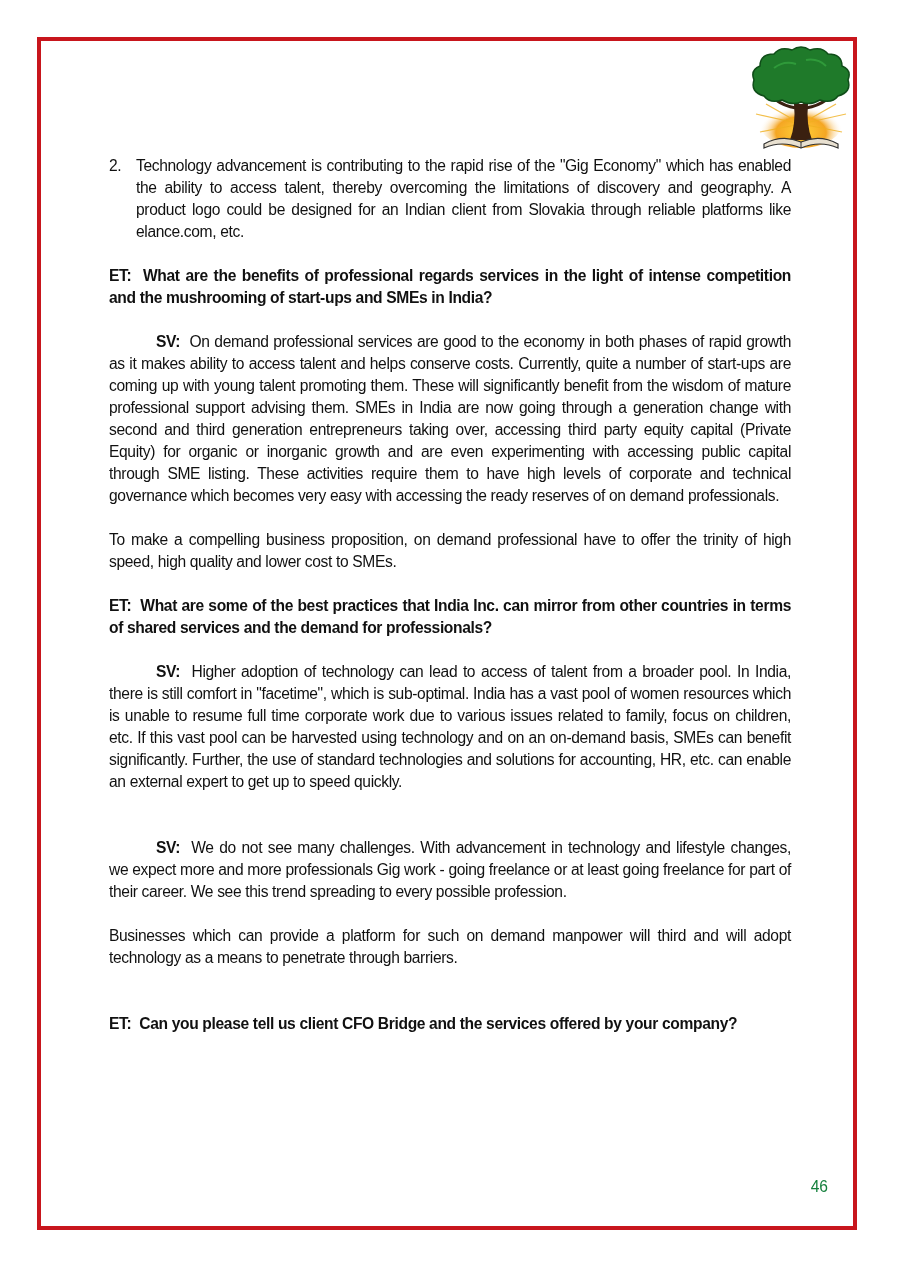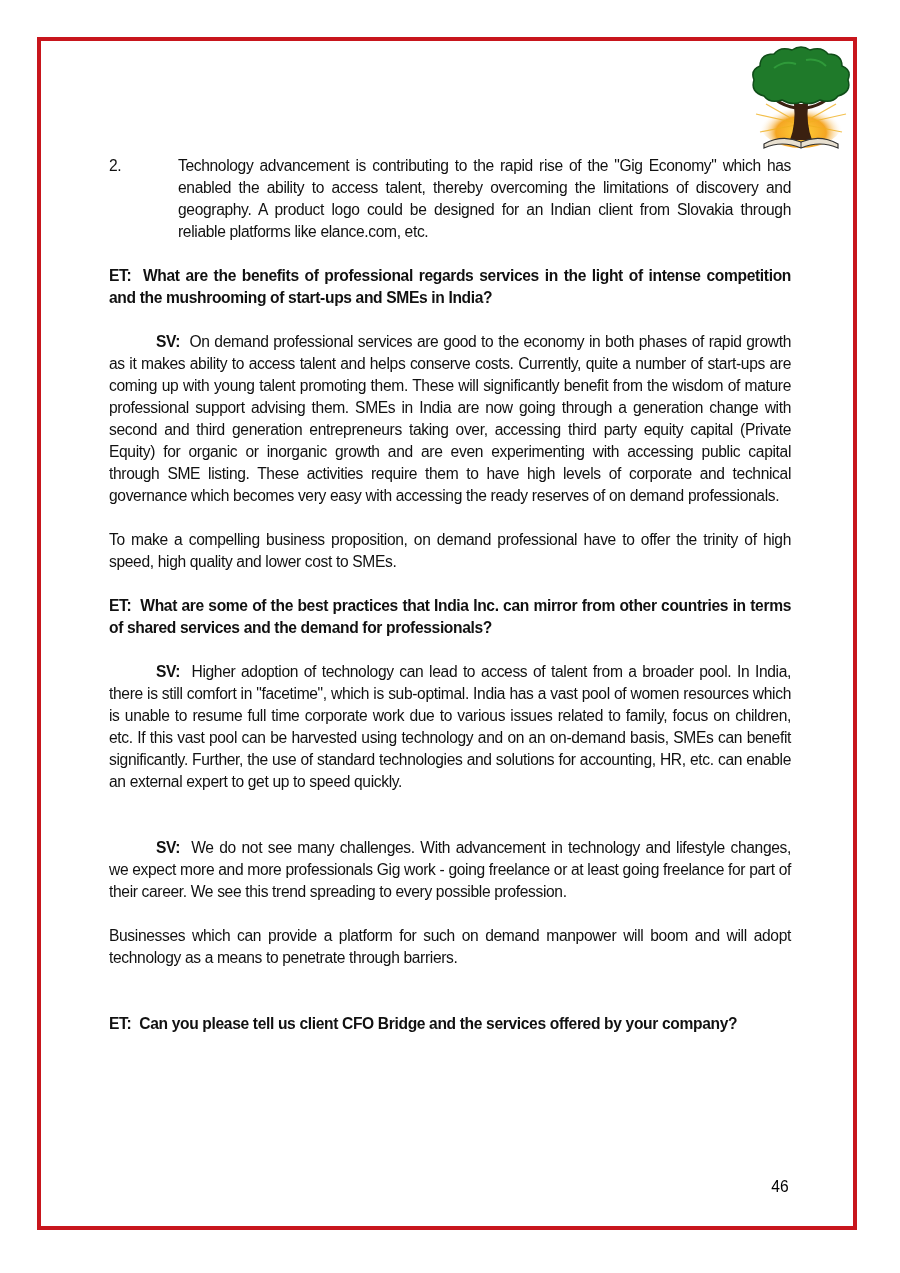--- a/index.html
+++ b/index.html
@@ -50,32 +50,31 @@
       display: flex;
       text-align: justify;
     }
     .list-num {
       width: 27px;
       flex: 0 0 27px;
     }
     .list-text {
       flex: 1;
       text-align: justify;
-      margin-left: 42px;
     }
     .q { font-weight: bold; }
     .speaker { font-weight: bold; margin-left: 47px; }
     .page-number {
       position: absolute;
-      left: 764px;
+      left: 796px;
       top: 1178px;
       width: 32px;
-      text-align: center;
+      text-align: right;
       font-size: 15.6px;
-      color: #000000;
+      color: #15803d;
     }
   </style>
 </head>
 <body>
 
 <div class="page-border" style="border-color: rgb(200, 22, 29);"></div>
 
 <div class="logo">
   <svg width="114" height="112" viewBox="0 0 114 112" xmlns="http://www.w3.org/2000/svg">
     <defs>
@@ -123,19 +122,19 @@
   <div class="gap"></div>
 
   <p><span class="speaker">SV:</span>&nbsp; <span>Higher adoption of technology can lead to access of talent from a broader pool. In India, there is still comfort in "facetime", which is sub-optimal. India has a vast pool of women resources which is unable to resume full time corporate work due to various issues related to family, focus on children, etc. If this vast pool can be harvested using technology and on an on-demand basis, SMEs can benefit significantly. Further, the use of standard technologies and solutions for accounting, HR, etc. can enable an external expert to get up to speed quickly.</span></p>
   <div class="gap"></div>
 
   <div class="gap"></div>
 
   <p><span class="speaker">SV:</span>&nbsp; <span>We do not see many challenges. With advancement in technology and lifestyle changes, we expect more and more professionals Gig work - going freelance or at least going freelance for part of their career. We see this trend spreading to every possible profession.</span></p>
   <div class="gap"></div>
 
-  <p>Businesses which can provide a platform for such on demand manpower will boom and will adopt technology as a means to penetrate through barriers.</p>
+  <p>Businesses which can provide a platform for such on demand manpower will third and will adopt technology as a means to penetrate through barriers.</p>
   <div class="gap2"></div>
 
   <p class="q"><span>ET:</span>&nbsp; <span>Can you please tell us client CFO Bridge and the services offered by your company?</span></p>
 </div>
 
 <div class="page-number">46</div>
 
 </body></html>

